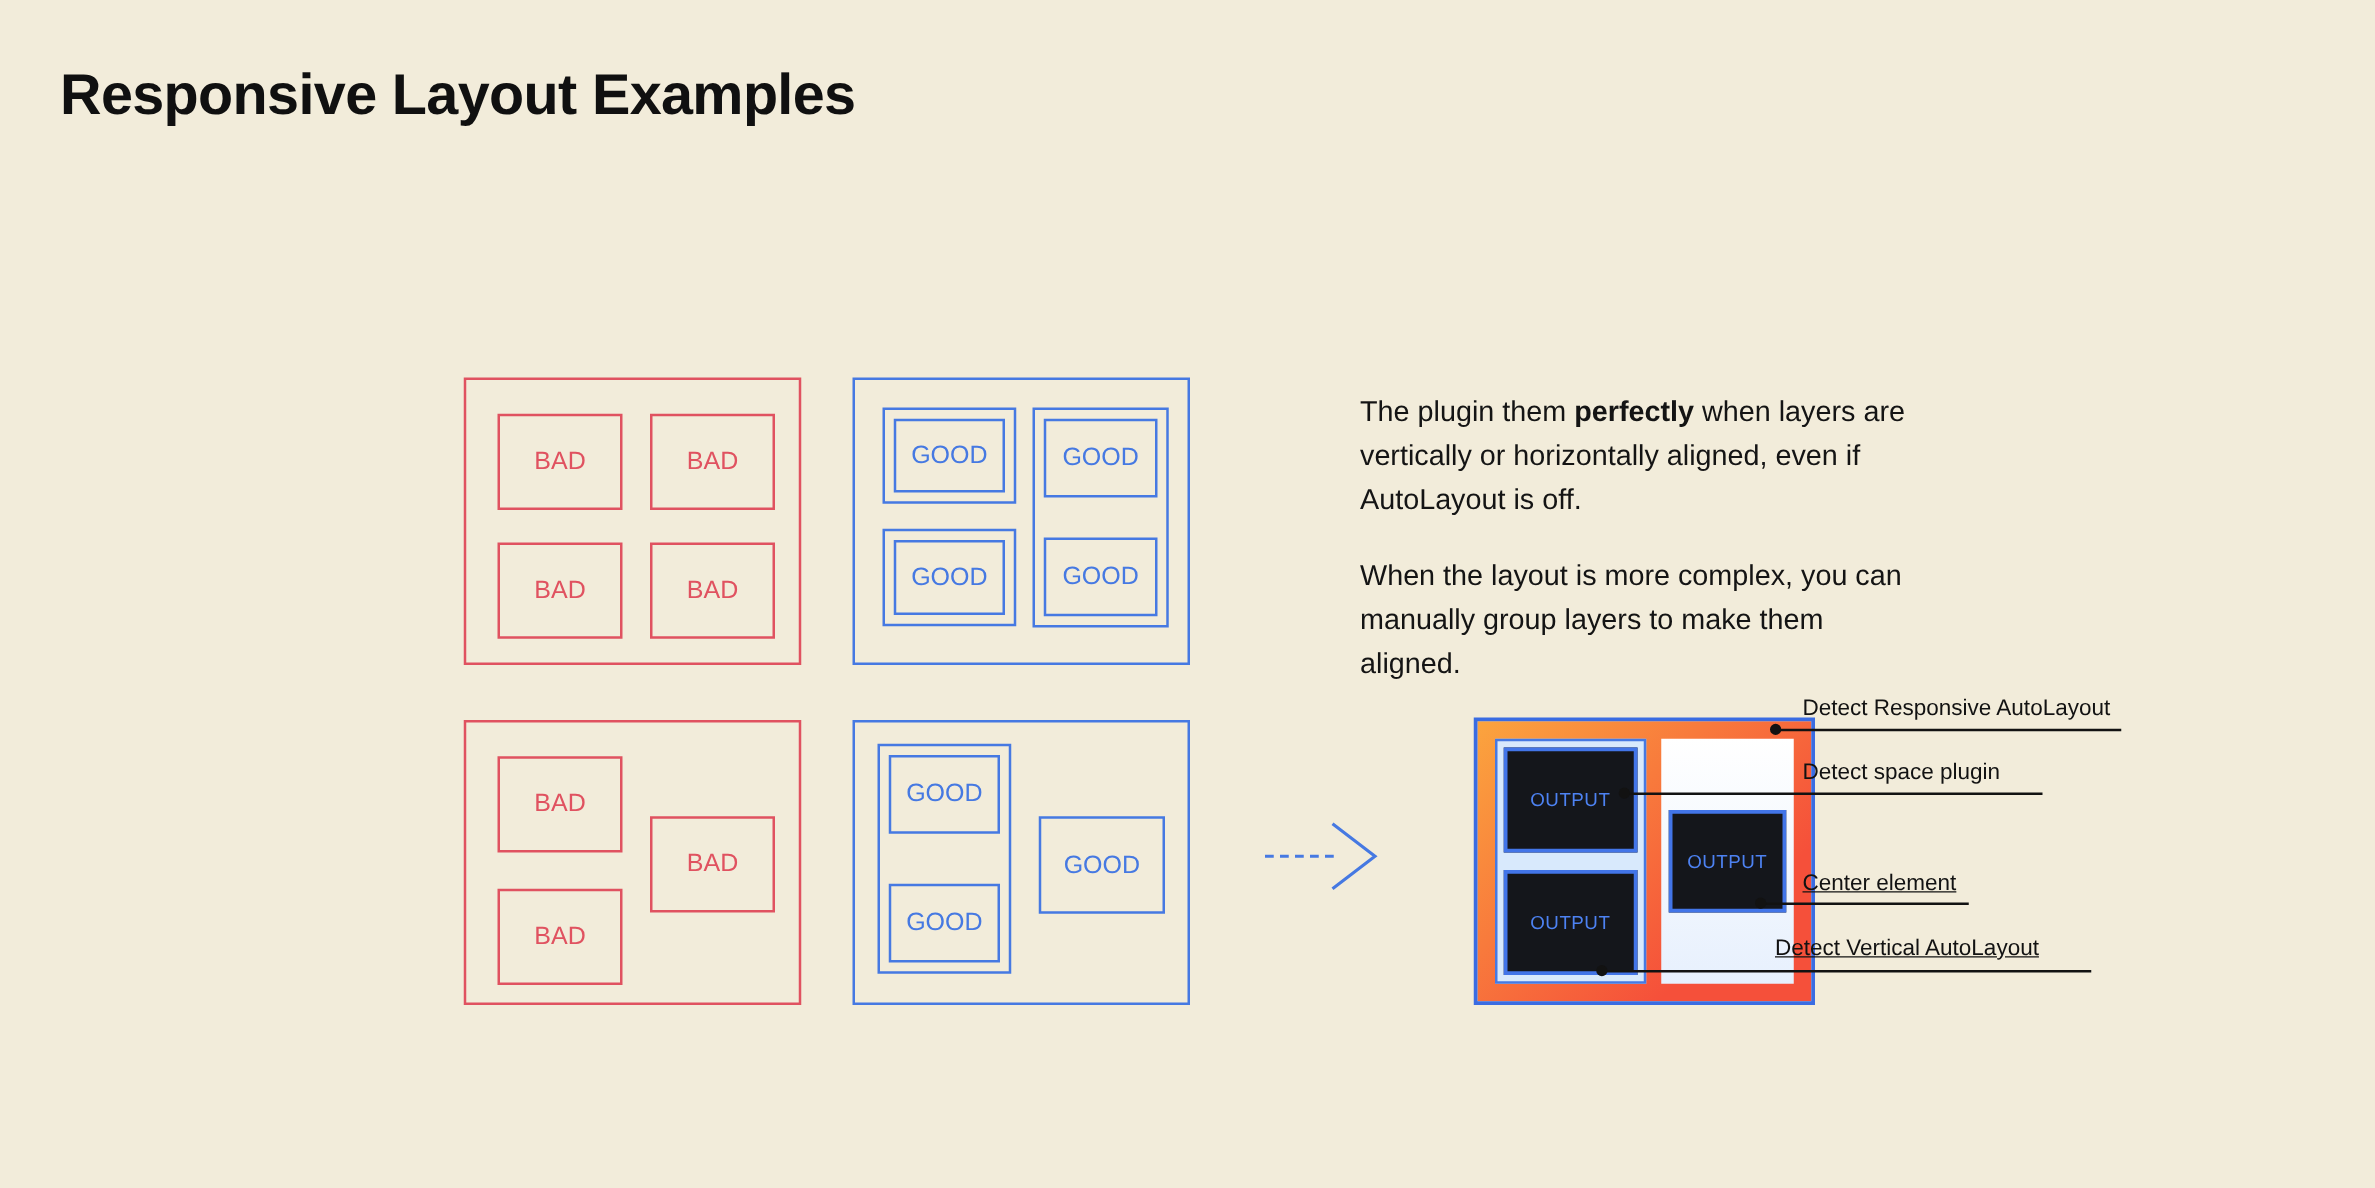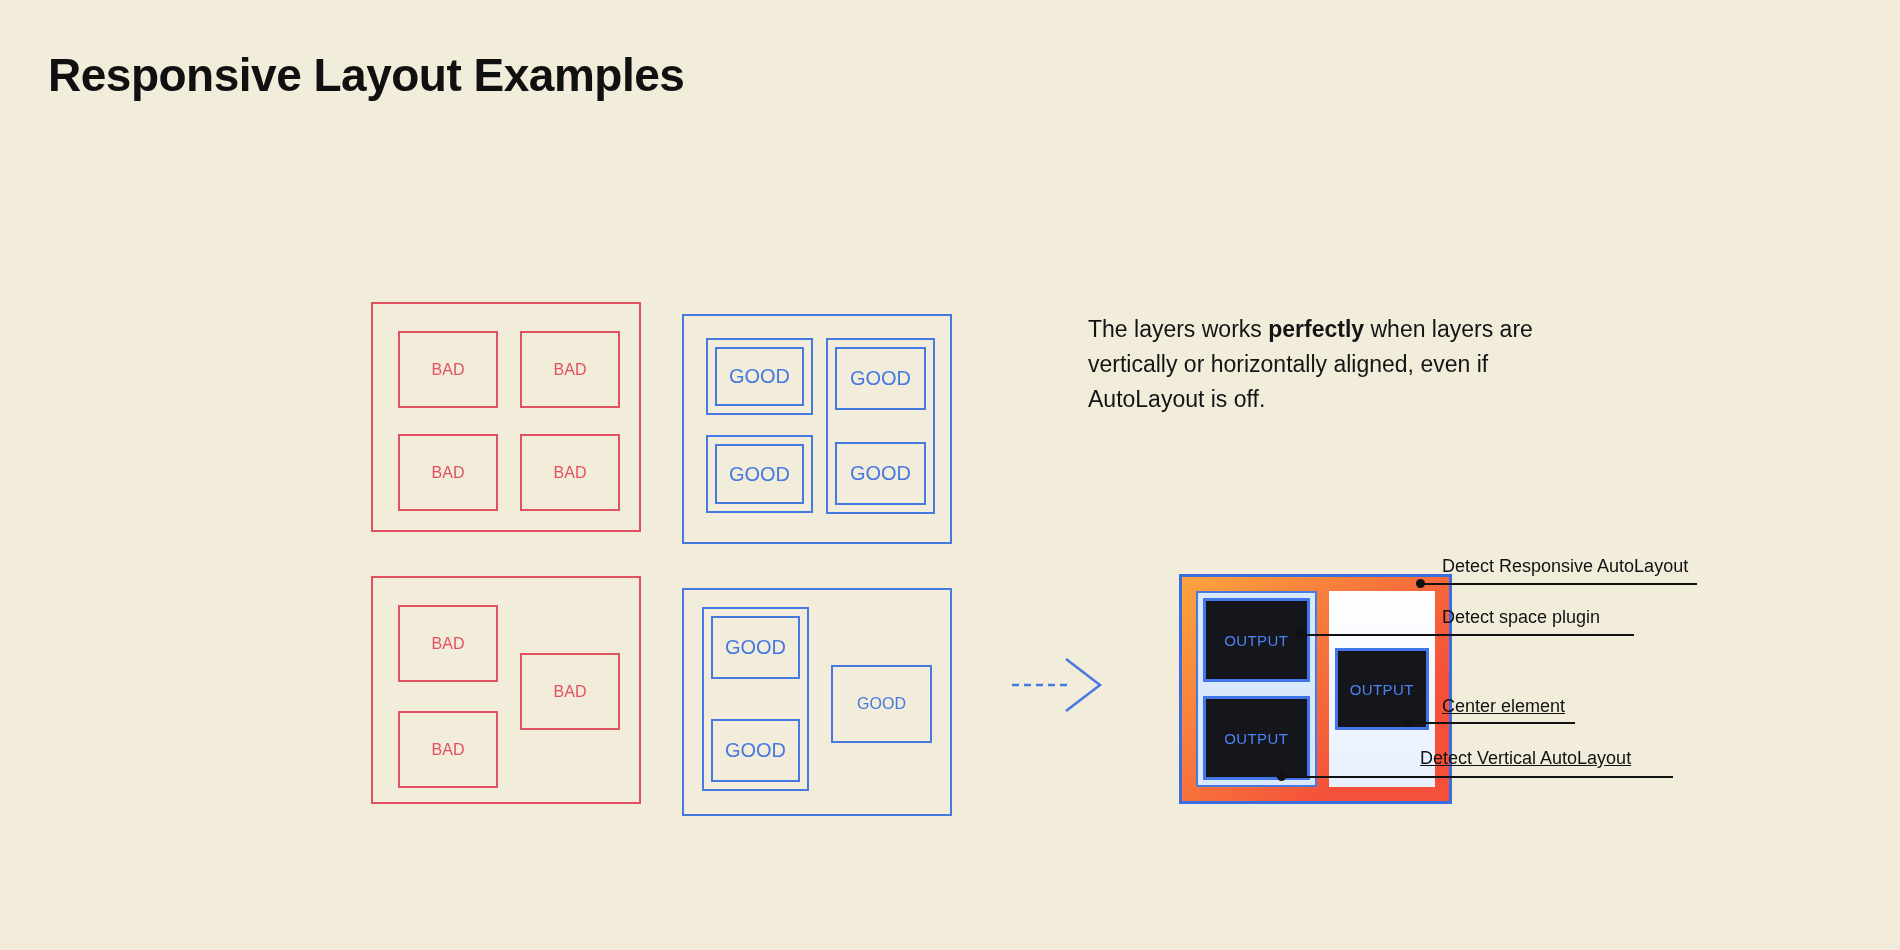--- a/index.html
+++ b/index.html
@@ -15,29 +15,29 @@
     --ink:#141414;
   }
   .title {
     position:absolute; left:48px; top:48px;
     font-size:46px; font-weight:800; letter-spacing:-0.5px; color:#101010;text-align:right;
   }
 
   
   .frame { position:absolute; border:2px solid; background:transparent; }
   .frame.red { border-color:var(--red); }
-  .frame.blue { border-color:var(--blue);margin-top:12px; }
+  .frame.blue { border-color:var(--blue); }
   .f1 { left:371px; top:302px; width:270px; height:230px; }
   .f2 { left:682px; top:302px; width:270px; height:230px; }
   .f3 { left:371px; top:576px; width:270px; height:228px; }
   .f4 { left:682px; top:576px; width:270px; height:228px; }
 
   .cell {
     position:absolute; display:flex; align-items:center; justify-content:center;
-    font-size:16px; border:2px solid;
+    font-size:20px; border:2px solid;
   }
   .red-cell { border-color:var(--red); color:var(--red); }
   .blue-cell { border-color:var(--blue); color:var(--blue); }
 
   
   .f1 .c1 { left:25px;  top:27px;  width:100px; height:77px; }
   .f1 .c2 { left:147px; top:27px;  width:100px; height:77px; }
   .f1 .c3 { left:25px;  top:130px; width:100px; height:77px; }
   .f1 .c4 { left:147px; top:130px; width:100px; height:77px; }
 
@@ -143,21 +143,22 @@
 
   <div class="frame blue f4">
     <div class="wrap col wD">
       <div class="inner-good">GOOD</div>
       <div class="inner-good">GOOD</div>
     </div>
     <div class="cell blue-cell single">GOOD</div>
   </div>
 
   <div class="description">
-    <p><span>The layers works </span><b>perfectly</b><span> when layers are vertically or horizontally aligned, even if AutoLayout is off.</span></p>
+    <p><span>The plugin them </span><b>perfectly</b><span> when layers are vertically or horizontally aligned, even if AutoLayout is off.</span></p>
+    <p>When the layout is more complex, you can manually group layers to make them aligned.</p>
   </div>
 
   <svg class="arrow" viewBox="0 0 100 66">
     <line x1="2" y1="33" x2="60" y2="33" stroke-dasharray="7 5"></line>
     <polyline points="56,7 90,33 56,59"></polyline>
   </svg>
 
   <div class="result">
     <div class="panel left">
       <div class="output">OUTPUT</div>

